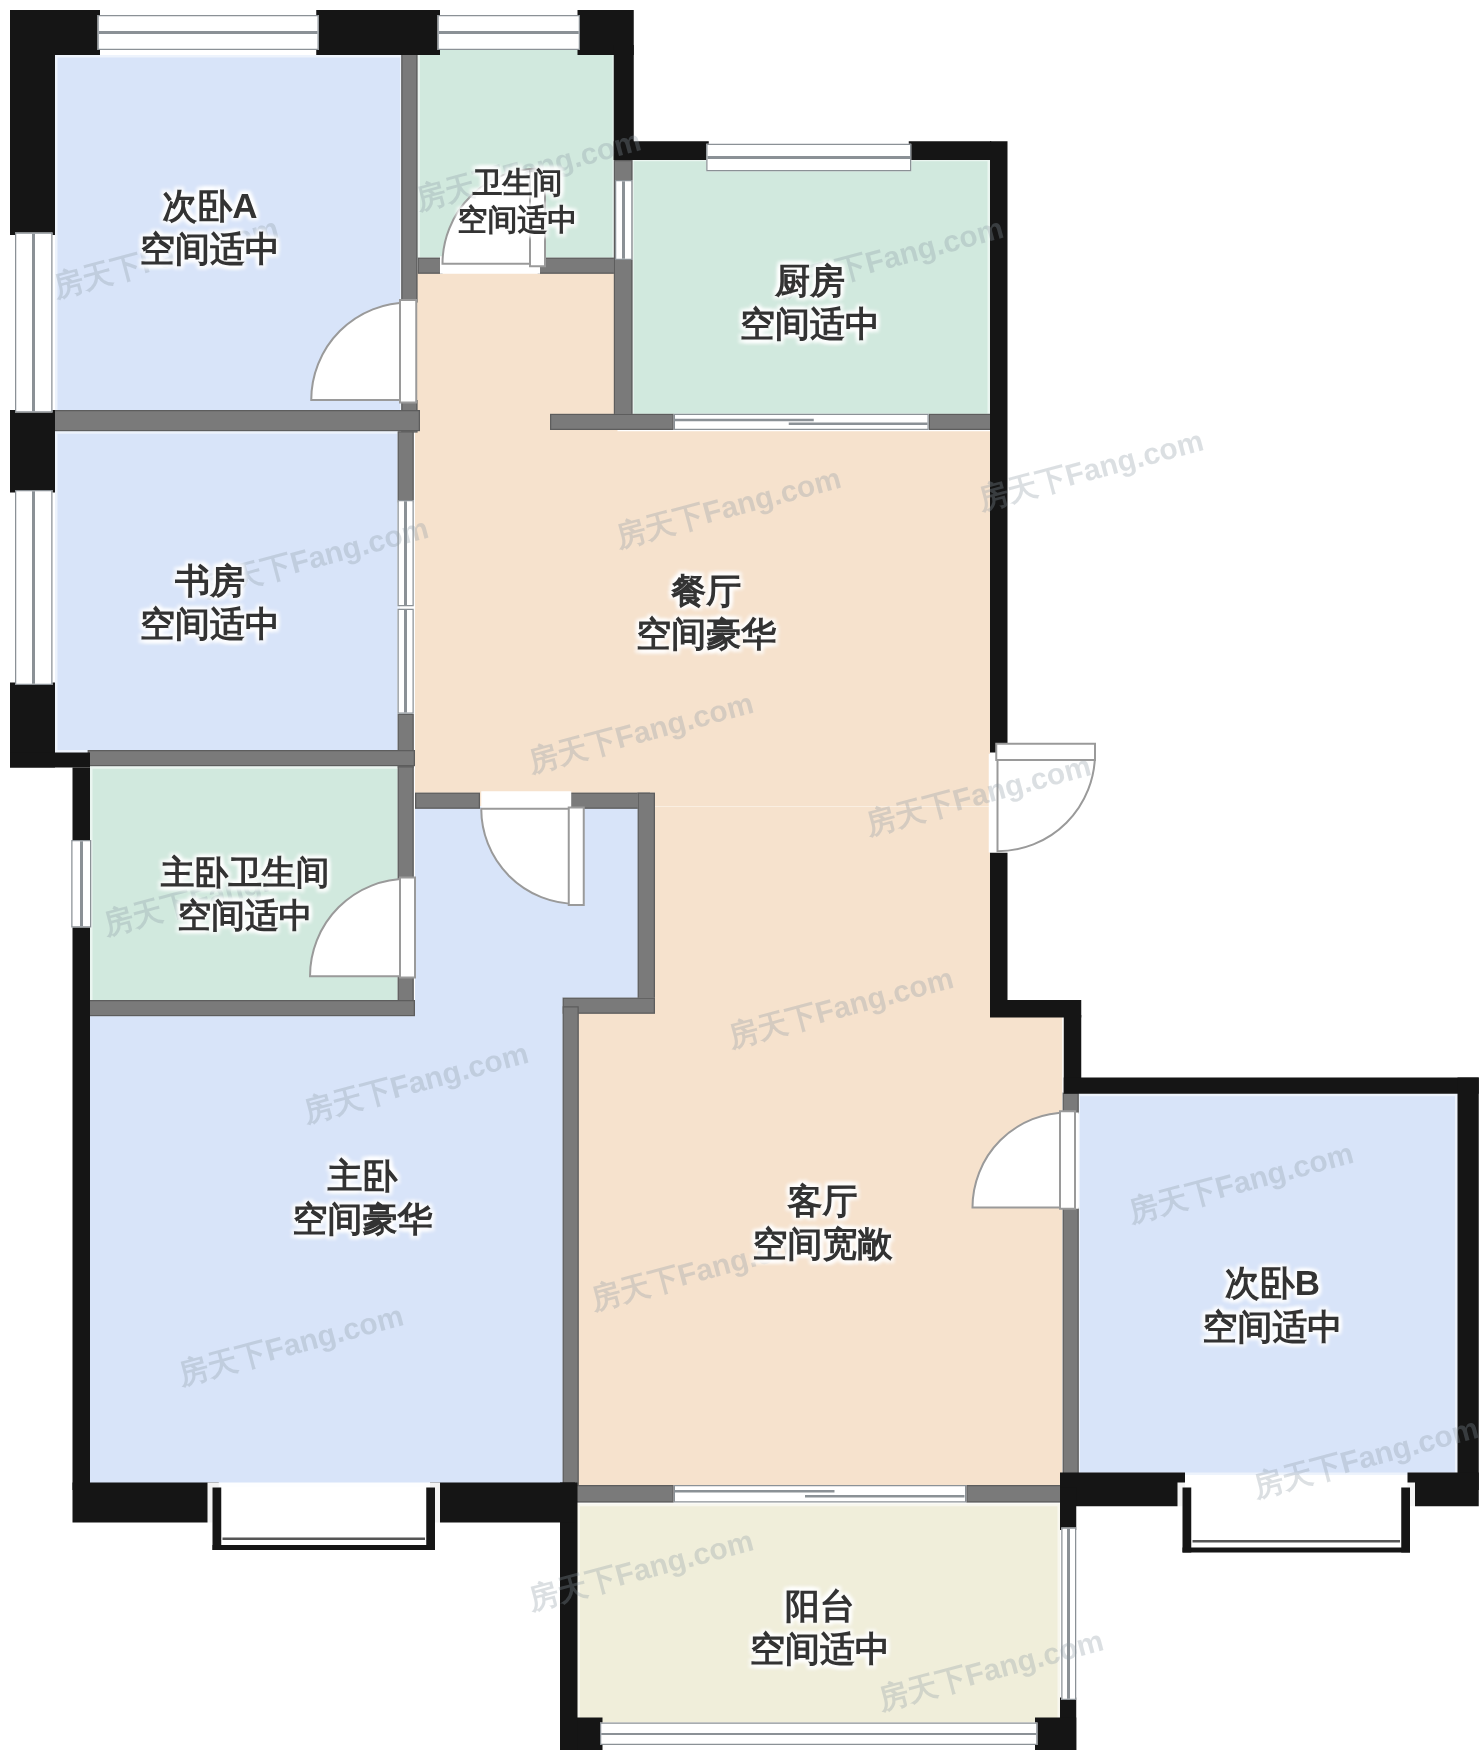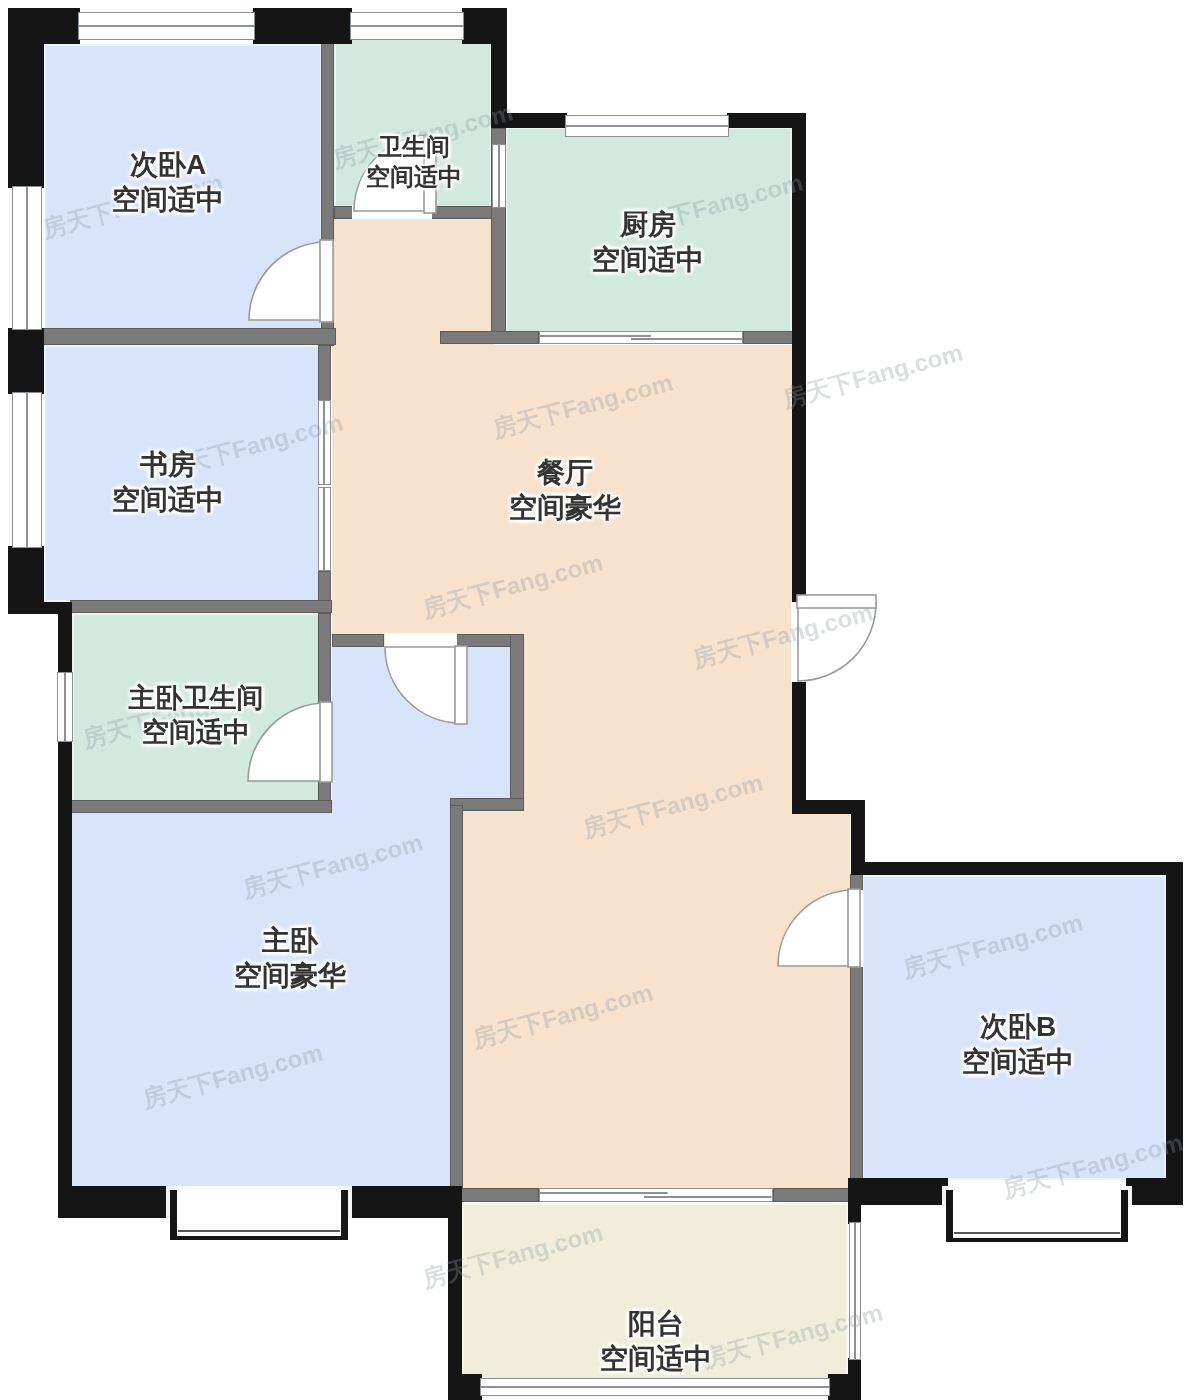--- a/index.html
+++ b/index.html
@@ -193,22 +193,26 @@
     <div>空间豪华</div>
   </div>
   <div class="label md" style="left:196px;top:716px">
     <div>主卧卫生间</div>
     <div>空间适中</div>
   </div>
   <div class="label" style="left:290px;top:958px">
     <div>主卧</div>
     <div>空间豪华</div>
   </div>
+  <div class="label" style="left:658px;top:978px">
+    <div>客厅</div>
+    <div>空间宽敞</div>
+  </div>
   <div class="label" style="left:1018px;top:1044px">
     <div>次卧B</div>
     <div>空间适中</div>
   </div>
-  <div class="label" style="left:656px;top:1341px">
+  <div class="label" style="left:656px;top:1302px">
     <div>阳台</div>
     <div>空间适中</div>
   </div>
 
 </div>
 
 </body></html>

